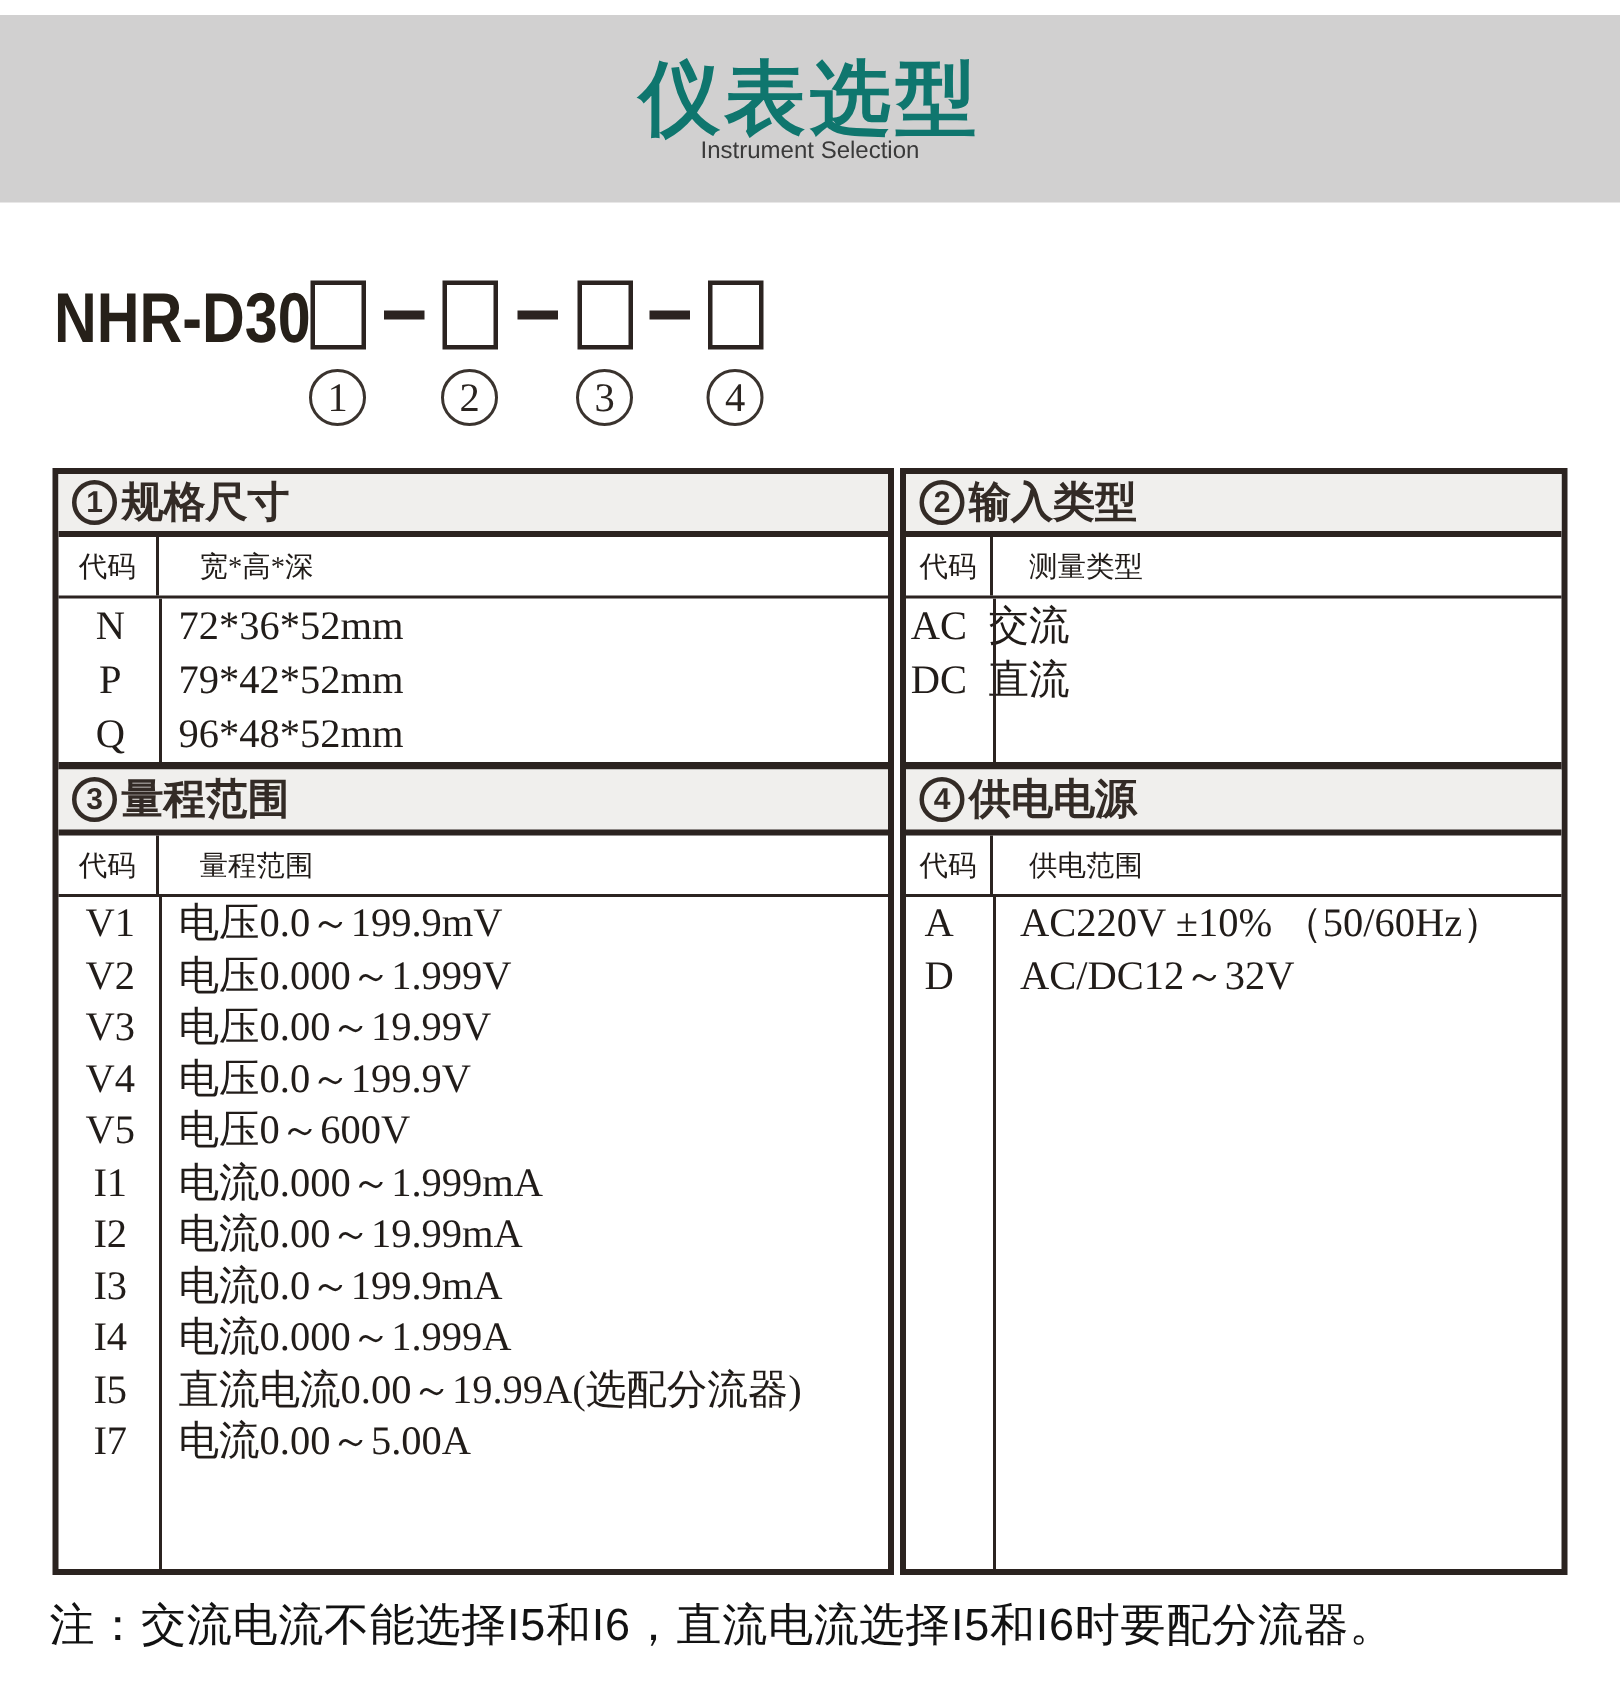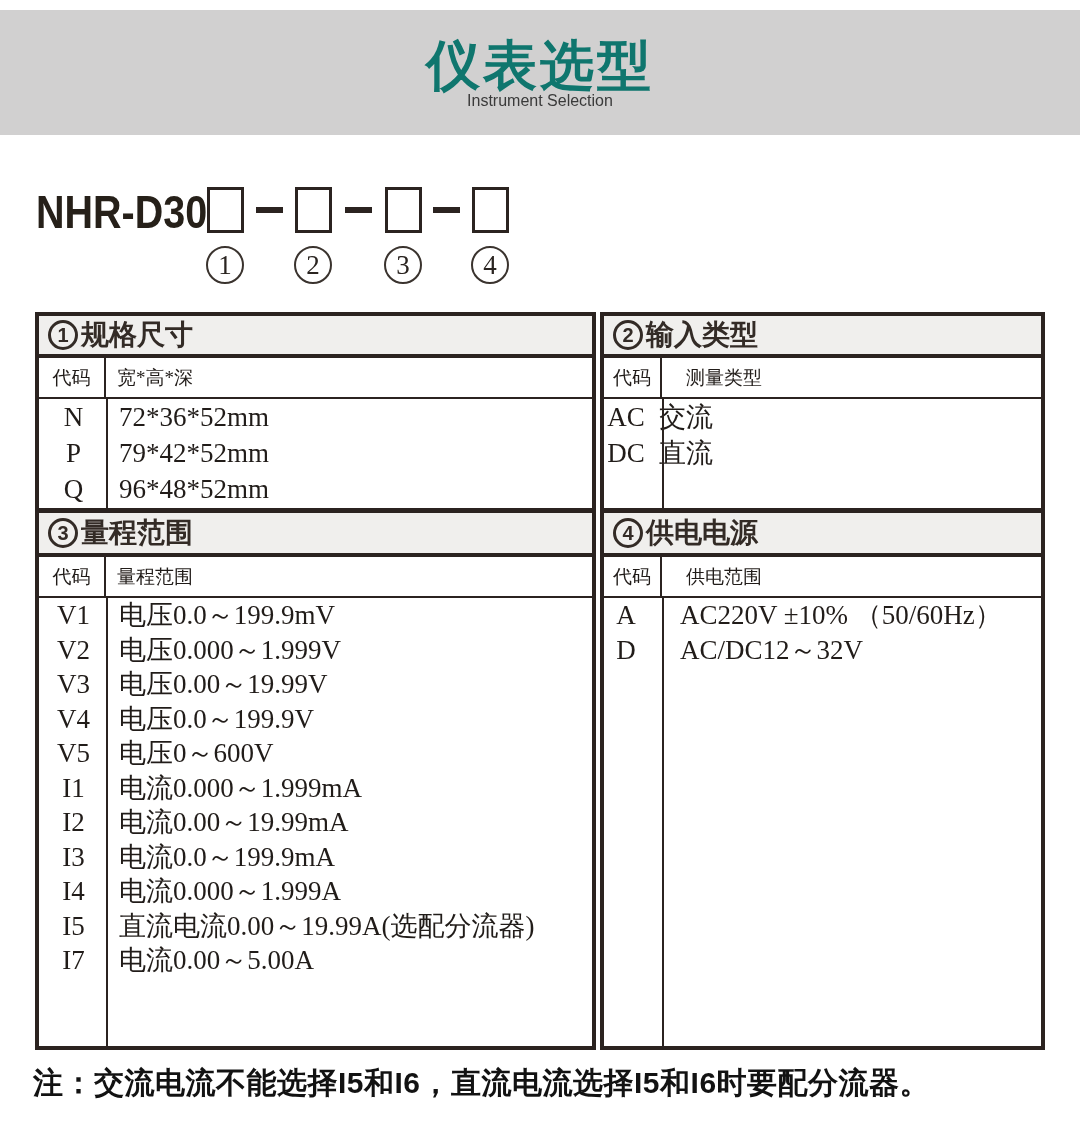--- a/index.html
+++ b/index.html
@@ -41,41 +41,41 @@
 
   .sec-header{flex:none;height:42px;background:var(--header_bg);border-bottom:4px solid var(--border);
     display:flex;align-items:center;padding-left:9px;font-size:28px;font-weight:700;color:#332b26;white-space:nowrap}
   .sec-header.second{height:44px}
   .cnum{width:30px;height:30px;border:3px solid currentColor;border-radius:50%;flex:none;
     display:inline-flex;align-items:center;justify-content:center;font-size:20px;font-weight:700;margin-right:3px}
 
   .col-head{flex:none;height:41px;border-bottom:2px solid var(--border);display:flex;align-items:stretch;
     font-family:"Liberation Serif","DejaVu Serif",serif;font-size:19px;color:var(--text);white-space:nowrap}
   .code-w{width:67px;flex:none;border-right:2px solid var(--border);display:flex;align-items:center;justify-content:center}
-  .val-h{display:flex;align-items:center;padding-left:11px}
+  .val-h{display:flex;align-items:center;padding-left:27px}
   .half.right .code-w{width:58px}
   .half.right .val-h{padding-left:24px}
 
   .data-area{position:relative;overflow:hidden}
   .data-area::before{content:"";position:absolute;left:67px;top:0;bottom:0;width:2px;background:var(--border)}
   .half.right .data-area::before{left:58px}
   .da1{flex:none;height:109px}
   .sep{flex:none;height:5px;background:var(--border)}
   .da2{flex:1 1 auto}
 
   .drow{display:flex;font-family:"Liberation Serif","DejaVu Serif",serif;font-size:27px;color:var(--text);white-space:nowrap}
   .da1 .drow{height:36px;line-height:36px}
   .da2 .drow{height:34.5px;line-height:34.5px}
   .drow .code{width:69px;flex:none;text-align:center}
   .half.right .drow .code{width:44px}
   .drow .val{flex:1;padding-left:11px}
   .half.right .da2 .drow .val{padding-left:32px}
 
   
-  .note{position:absolute;left:33px;top:1063px;font-size:30px;font-weight:700;color:#121212;
+  .note{position:absolute;left:33px;top:1063px;font-size:30px;font-weight:400;color:#121212;
     letter-spacing:0.5px;white-space:nowrap}
 </style>
 </head>
 <body>
 
 <div class="banner">
   <div class="page-title">仪表选型</div>
   <div class="page-subtitle">Instrument Selection</div>
 </div>
 

